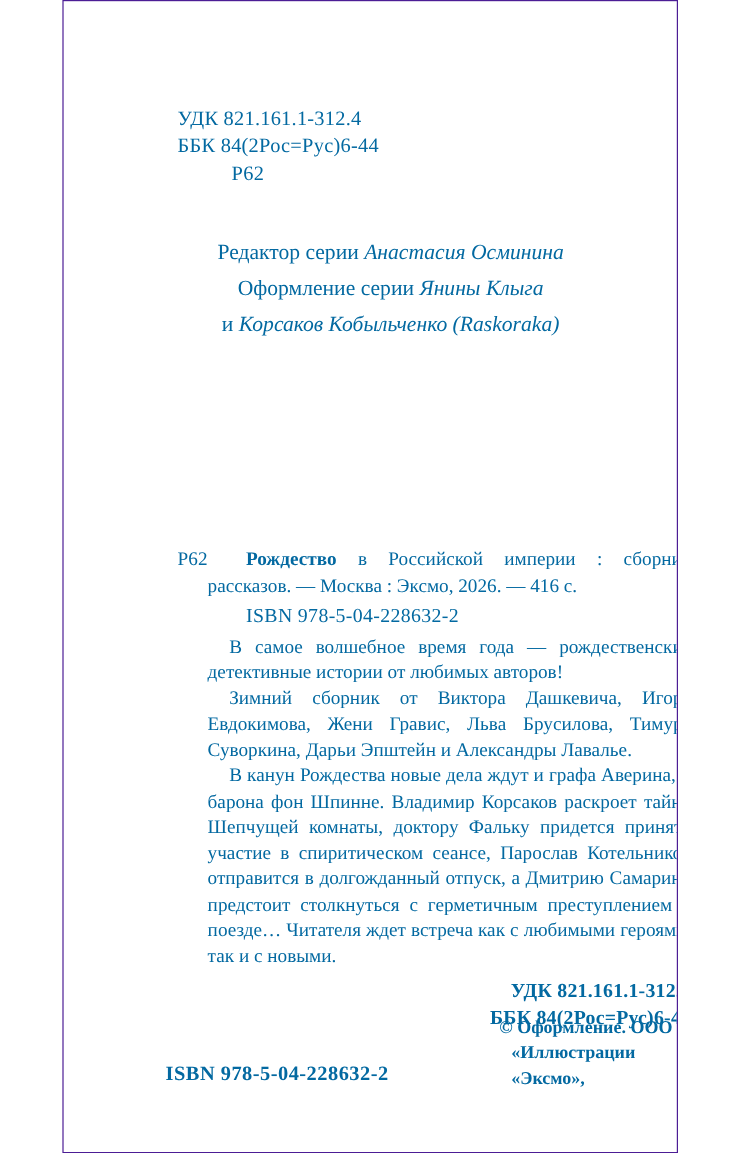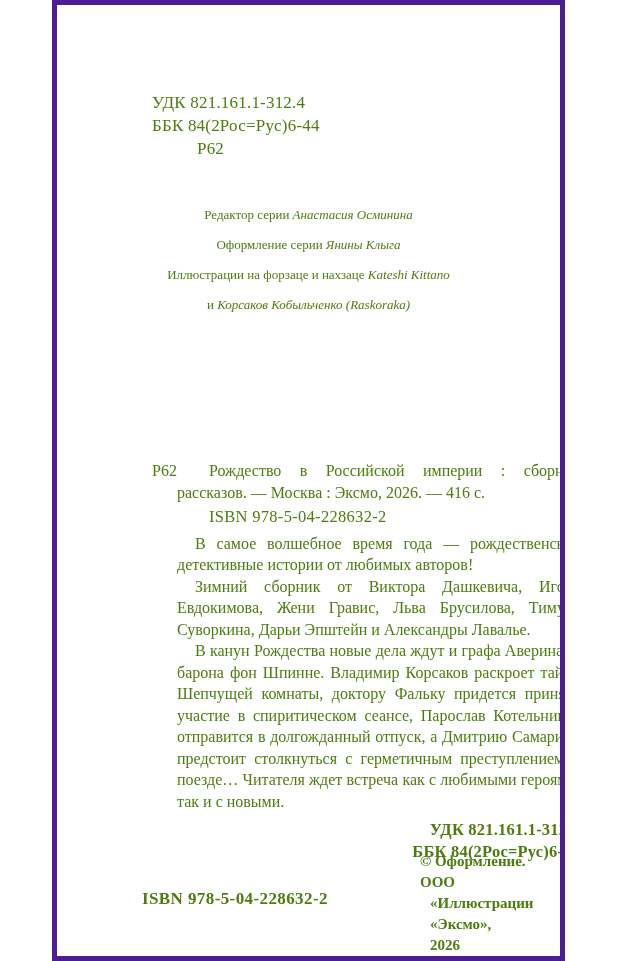--- a/index.html
+++ b/index.html
@@ -3,45 +3,45 @@
 <meta charset="utf-8">
 <style>
   * { margin: 0; padding: 0; box-sizing: border-box; }
   html, body { background: #ffffff; }
   .page {
     position: relative;
     width: 513px;
     height: 961px;
     margin: 0 auto;
     background: #ffffff;
-    border: 5px solid #4c1d95;
+    border: 1px solid #4c1d95;
     font-family: "Liberation Serif", serif;
-    color: #4d7c0f;
+    color: #0369a1;
     overflow: hidden;
   }
 
   
   .header-block {
     position: absolute;
     left: 95px;
     top: 86px;
     font-size: 17px;
     line-height: 23px;
     letter-spacing: 0.2px;
   }
   .header-code { margin-left: 45px; }
 
   
   .credits {
     position: absolute;
-    left: 0;
+    left: 17px;
     top: 199px;
     width: 100%;
     text-align: center;
-    font-size: 13px;
+    font-size: 18px;
     line-height: 21px;
   }
   .credit-line { margin-bottom: 9px; }
   .credit-line.tight { margin-bottom: 0; }
   .name-italic { font-style: italic; }
 
   
   .main-block {
     position: absolute;
     left: 120px;
@@ -54,21 +54,21 @@
     position: relative;
     text-indent: 32px;
     text-align: justify;
   }
   .bib-code {
     position: absolute;
     left: -25px;
     top: 0;
     text-indent: 0;
   }
-  .bib-title { font-weight: normal; }
+  .bib-title { font-weight: bold; }
   .bib-isbn {
     margin-left: 32px;
     margin-top: 3px;
     margin-bottom: 5px;
     font-size: 16.5px;
     letter-spacing: 0.3px;
   }
   .para {
     text-indent: 18px;
     text-align: justify;
@@ -115,24 +115,20 @@
 
   <div class="credits">
     <div class="credit-line">
       <span>Редактор серии</span>
       <span class="name-italic">Анастасия Осминина</span>
     </div>
     <div class="credit-line">
       <span>Оформление серии</span>
       <span class="name-italic">Янины Клыга</span>
     </div>
-    <div class="credit-line">
-      <span>Иллюстрации на форзаце и нахзаце</span>
-      <span class="name-italic">Kateshi Kittano</span>
-    </div>
     <div class="credit-line tight">
       <span>и</span>
       <span class="name-italic">Корсаков Кобыльченко (Raskoraka)</span>
     </div>
   </div>
 
   <div class="main-block">
     <div class="bib">
       <span class="bib-code">Р62</span>
       <span class="bib-title">Рождество</span>
@@ -146,18 +142,17 @@
 
     <div class="ref-right">
       <div>УДК 821.161.1-312.4</div>
       <div>ББК 84(2Рос=Рус)6-44</div>
     </div>
   </div>
 
   <div class="copyright">
     <div>© Оформление. ООО</div>
     <div class="ind">«Иллюстрации «Эксмо»,</div>
-    <div class="ind">2026</div>
   </div>
 
   <div class="isbn-bottom">ISBN 978-5-04-228632-2</div>
 
 </div>
 
 </body></html>

